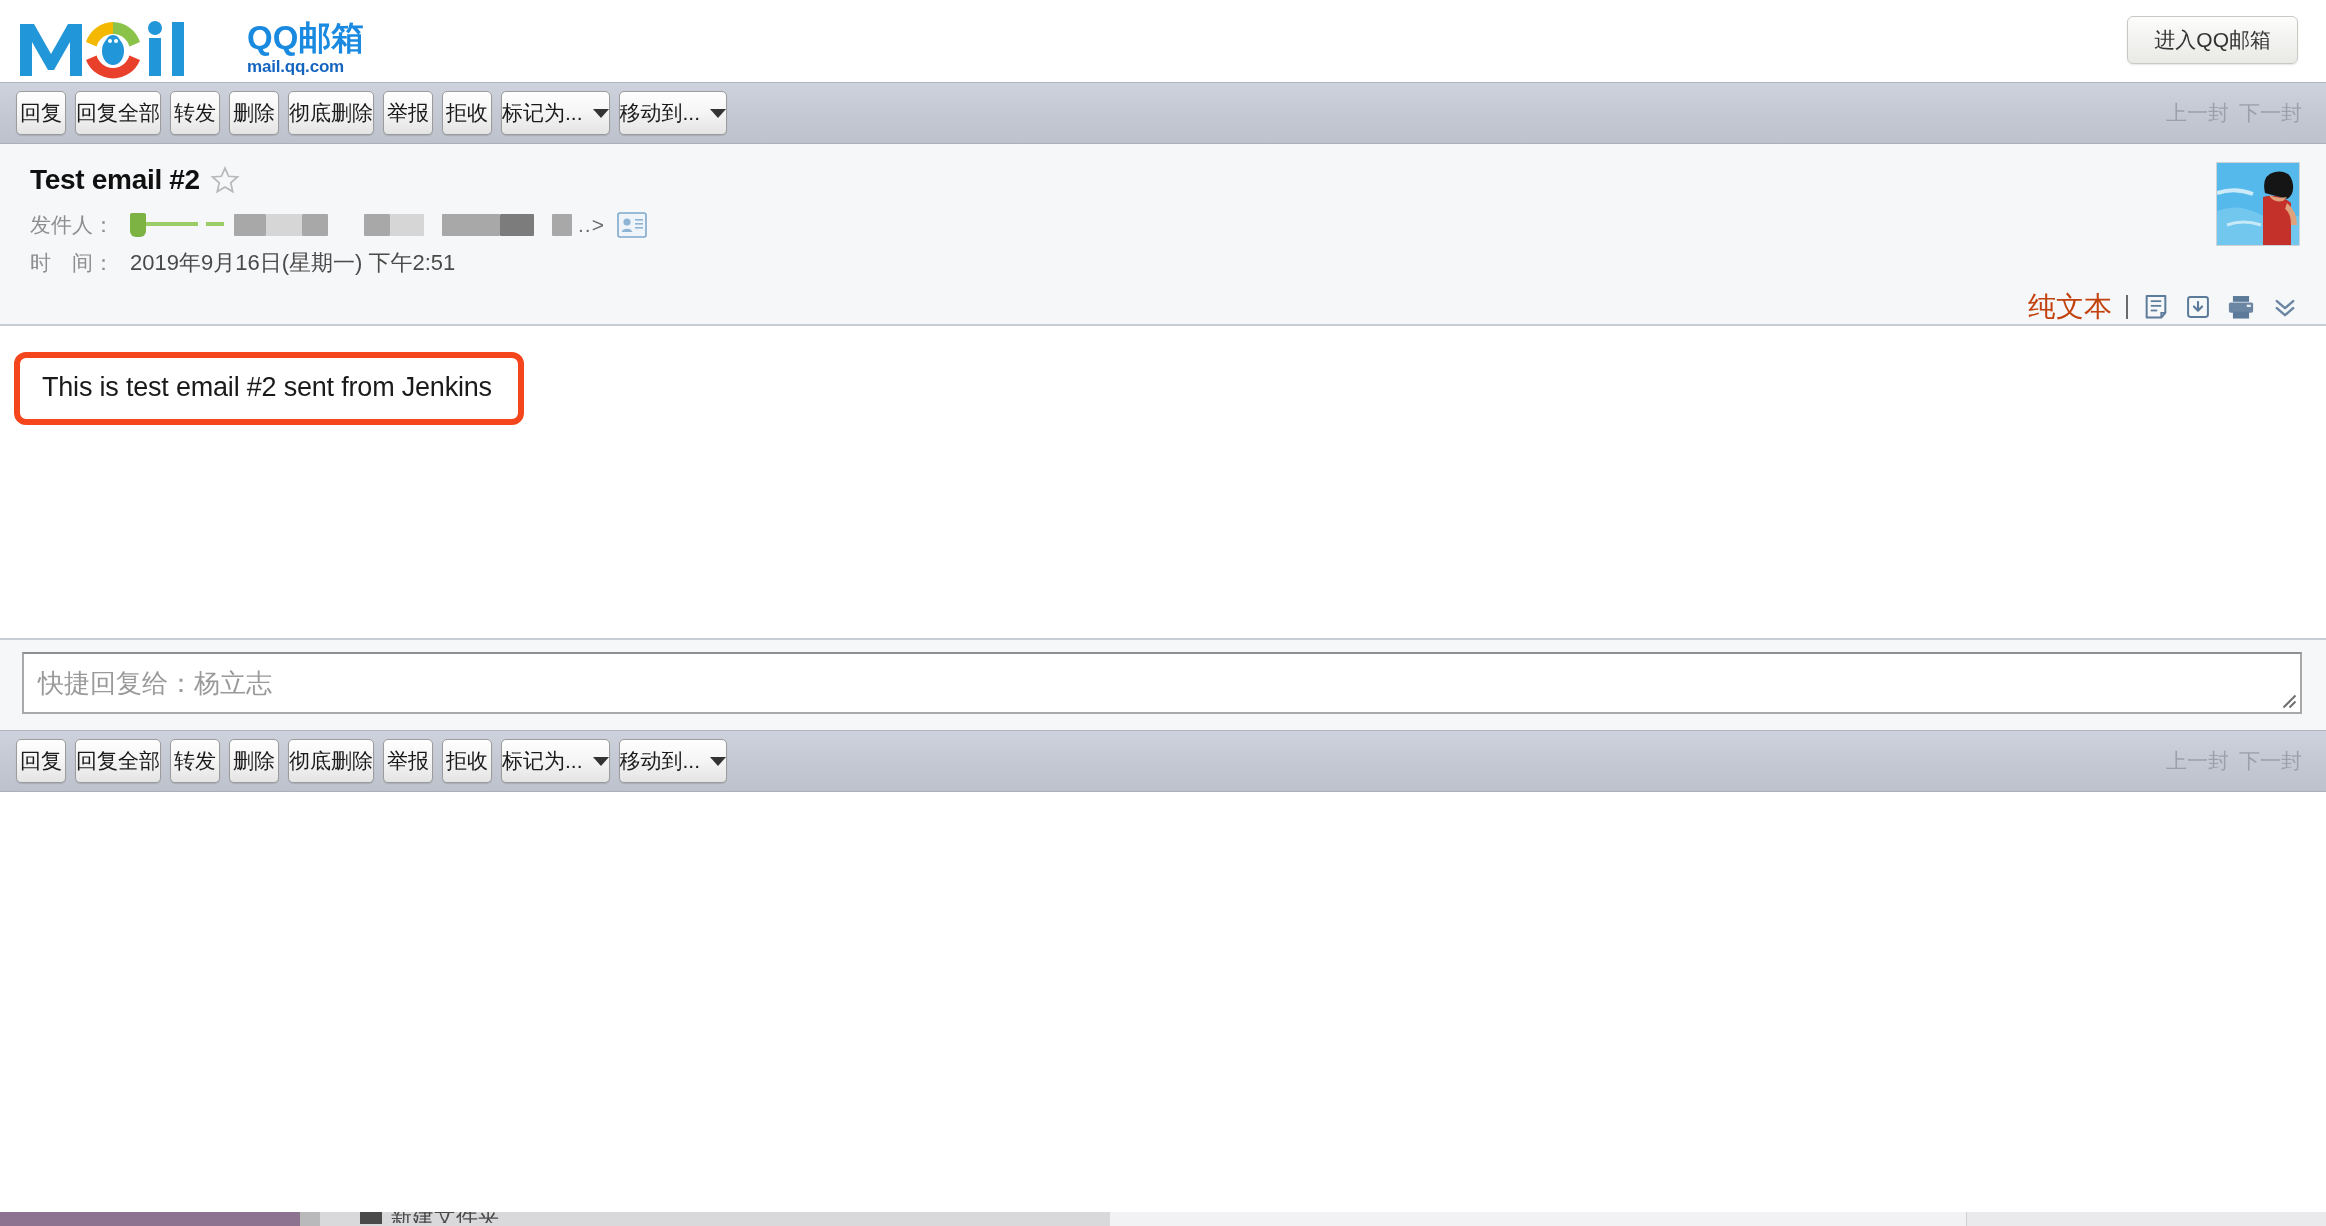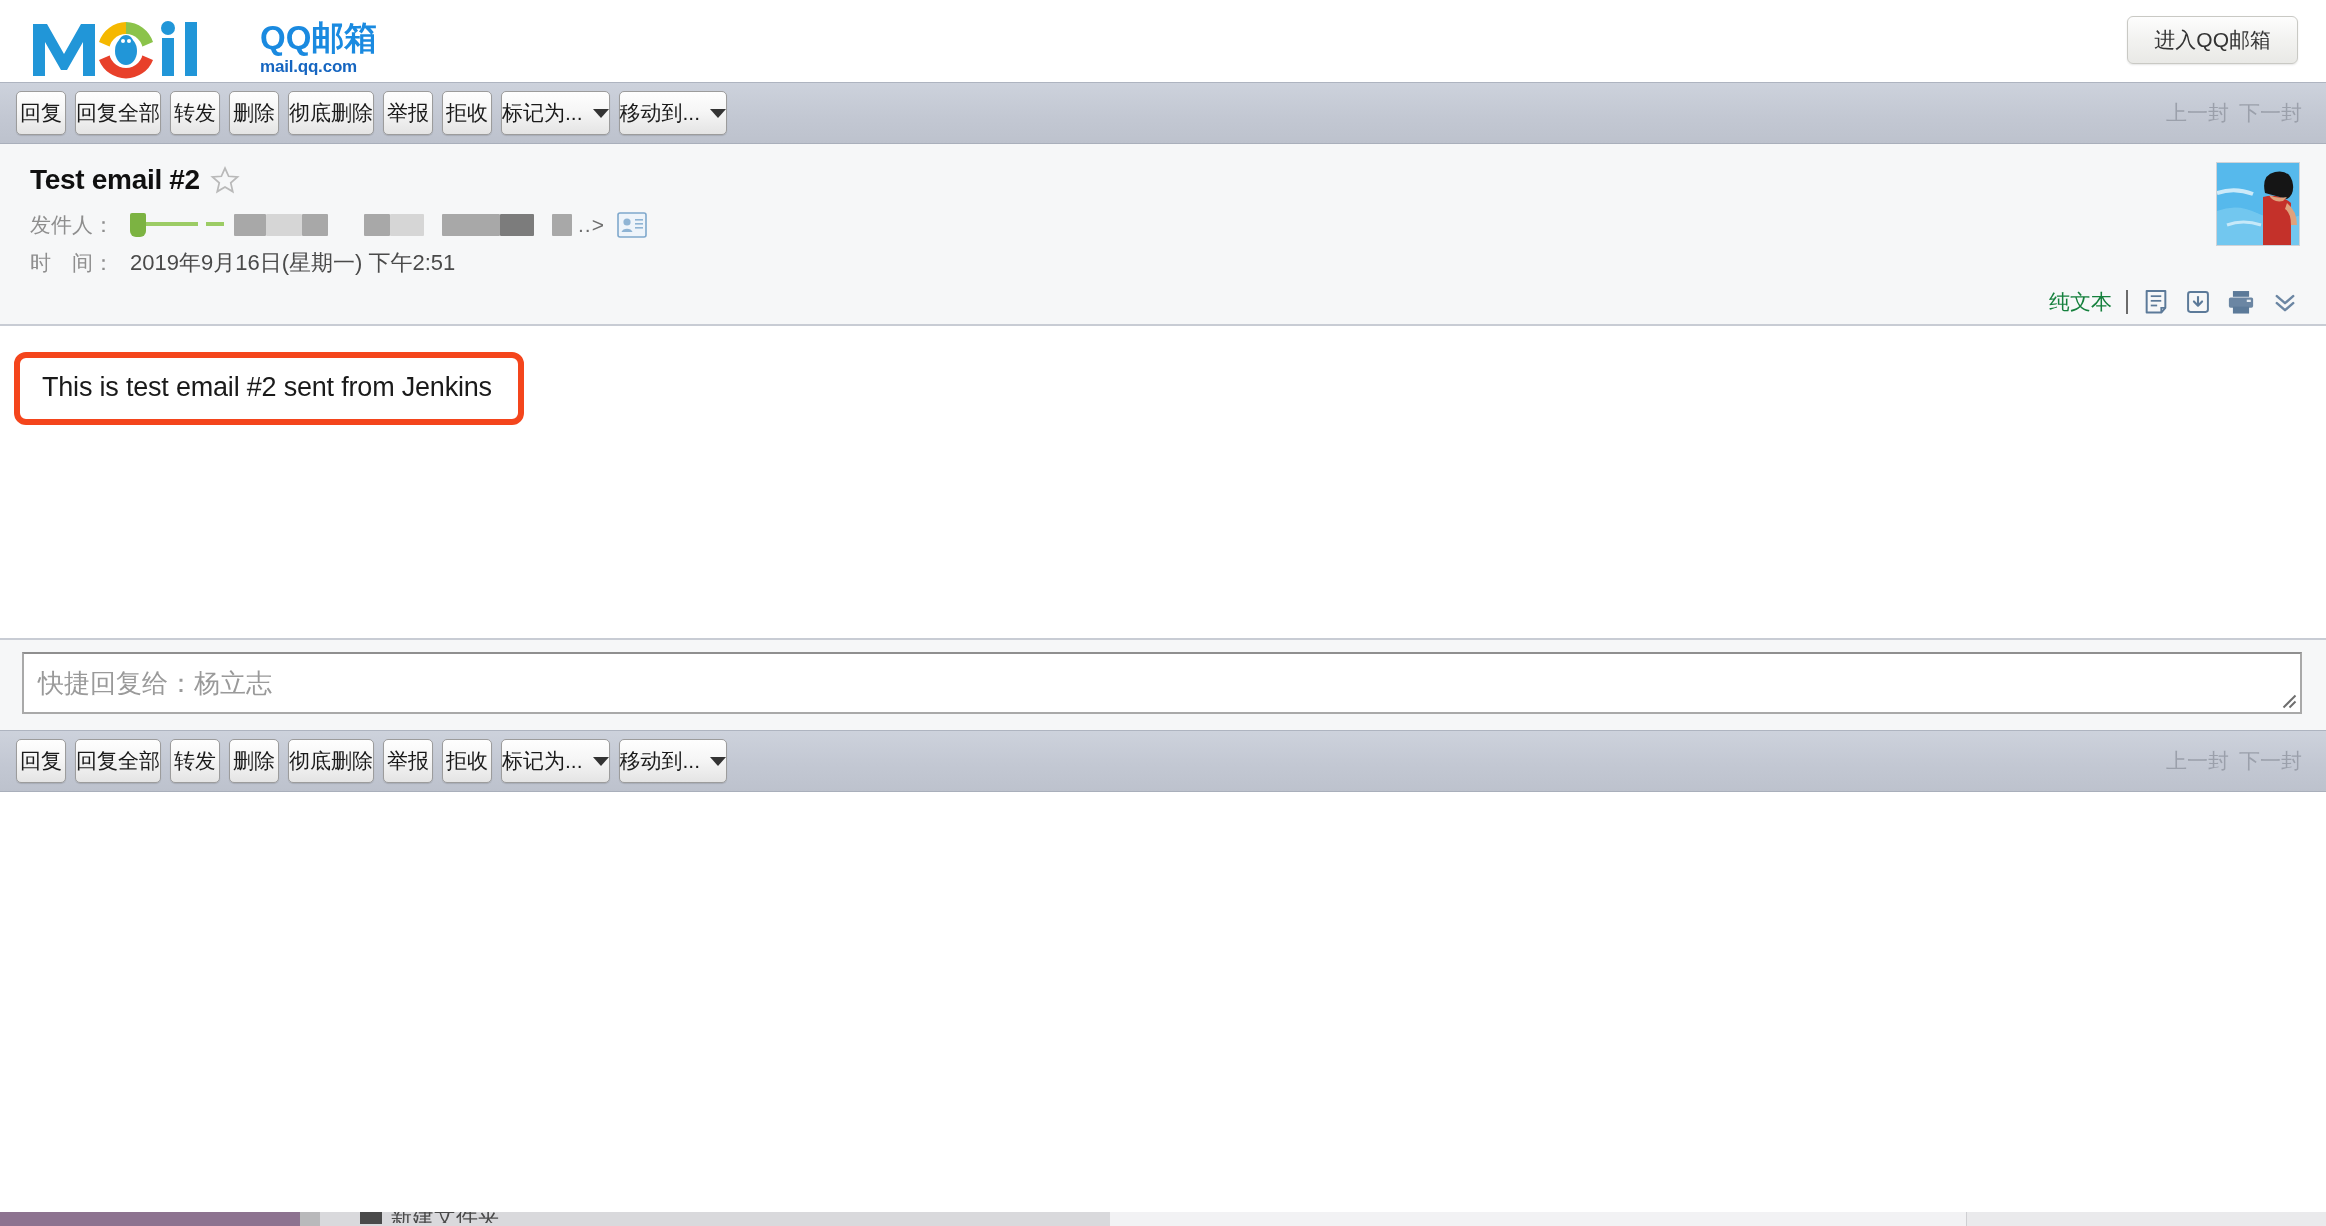--- a/index.html
+++ b/index.html
@@ -15,21 +15,21 @@
   .header {
     position: relative;
     height: 82px;
     background: #ffffff;
     display: flex;
     align-items: center;
   }
   .logo-wrap {
     display: flex;
     align-items: flex-start;
-    padding-left: 31px;
+    padding-left: 18px;
     gap: 14px;
     margin-top: 16px;
   }
   .logo-mail {
     position: relative;
     height: 56px;
     display: flex;
     align-items: center;
   }
   .logo-svg { display: block; }
@@ -217,22 +217,22 @@
     overflow: hidden;
     position: relative;
   }
   .actions-row {
     display: flex;
     align-items: center;
     gap: 14px;
     margin-top: 42px;
   }
   .plain-text-link {
-    font-size: 21px;
-    color: #15803d;
+    font-size: 28px;
+    color: #c2410c;
     cursor: pointer;
     white-space: nowrap;
   }
   .vdiv {
     width: 2px; height: 24px;
     background: #6b6b6b;
   }
   .act-icon { cursor: pointer; display: block; }
 
   

